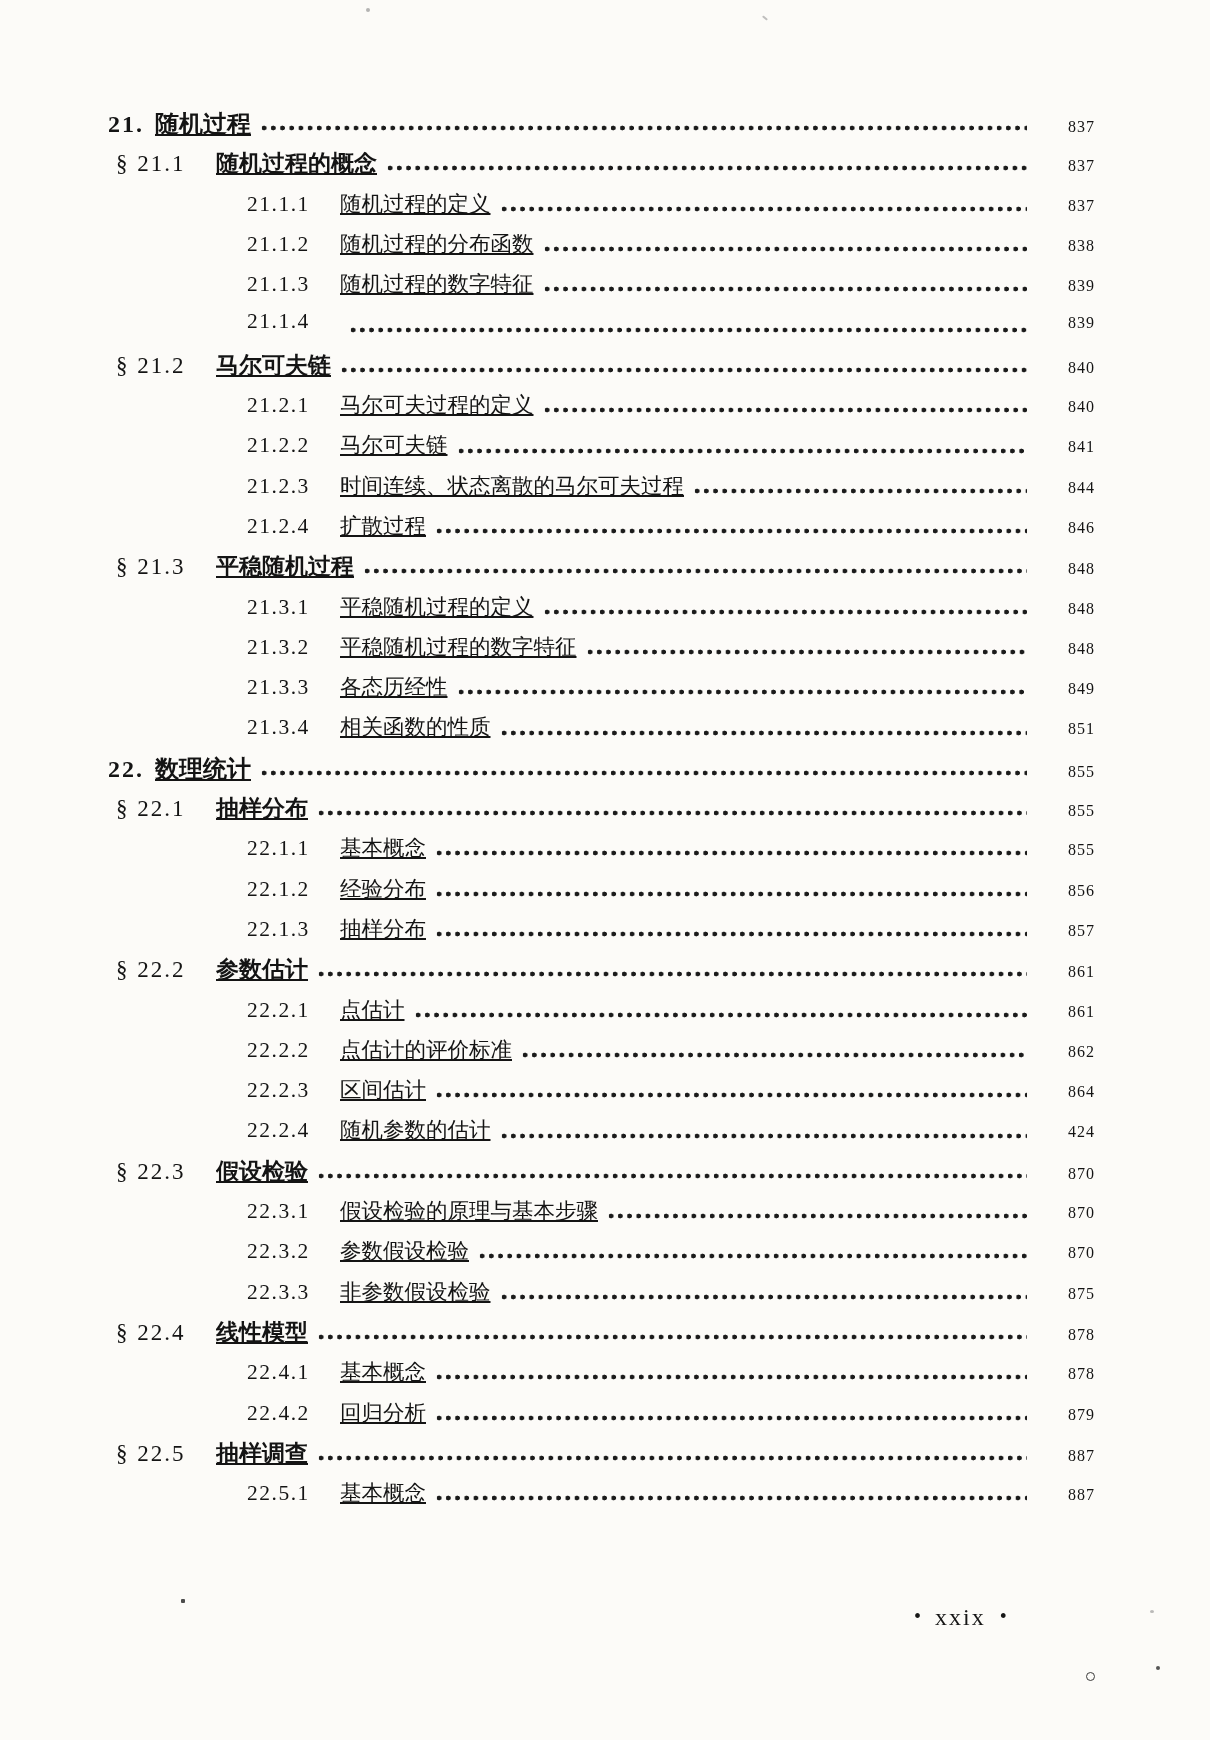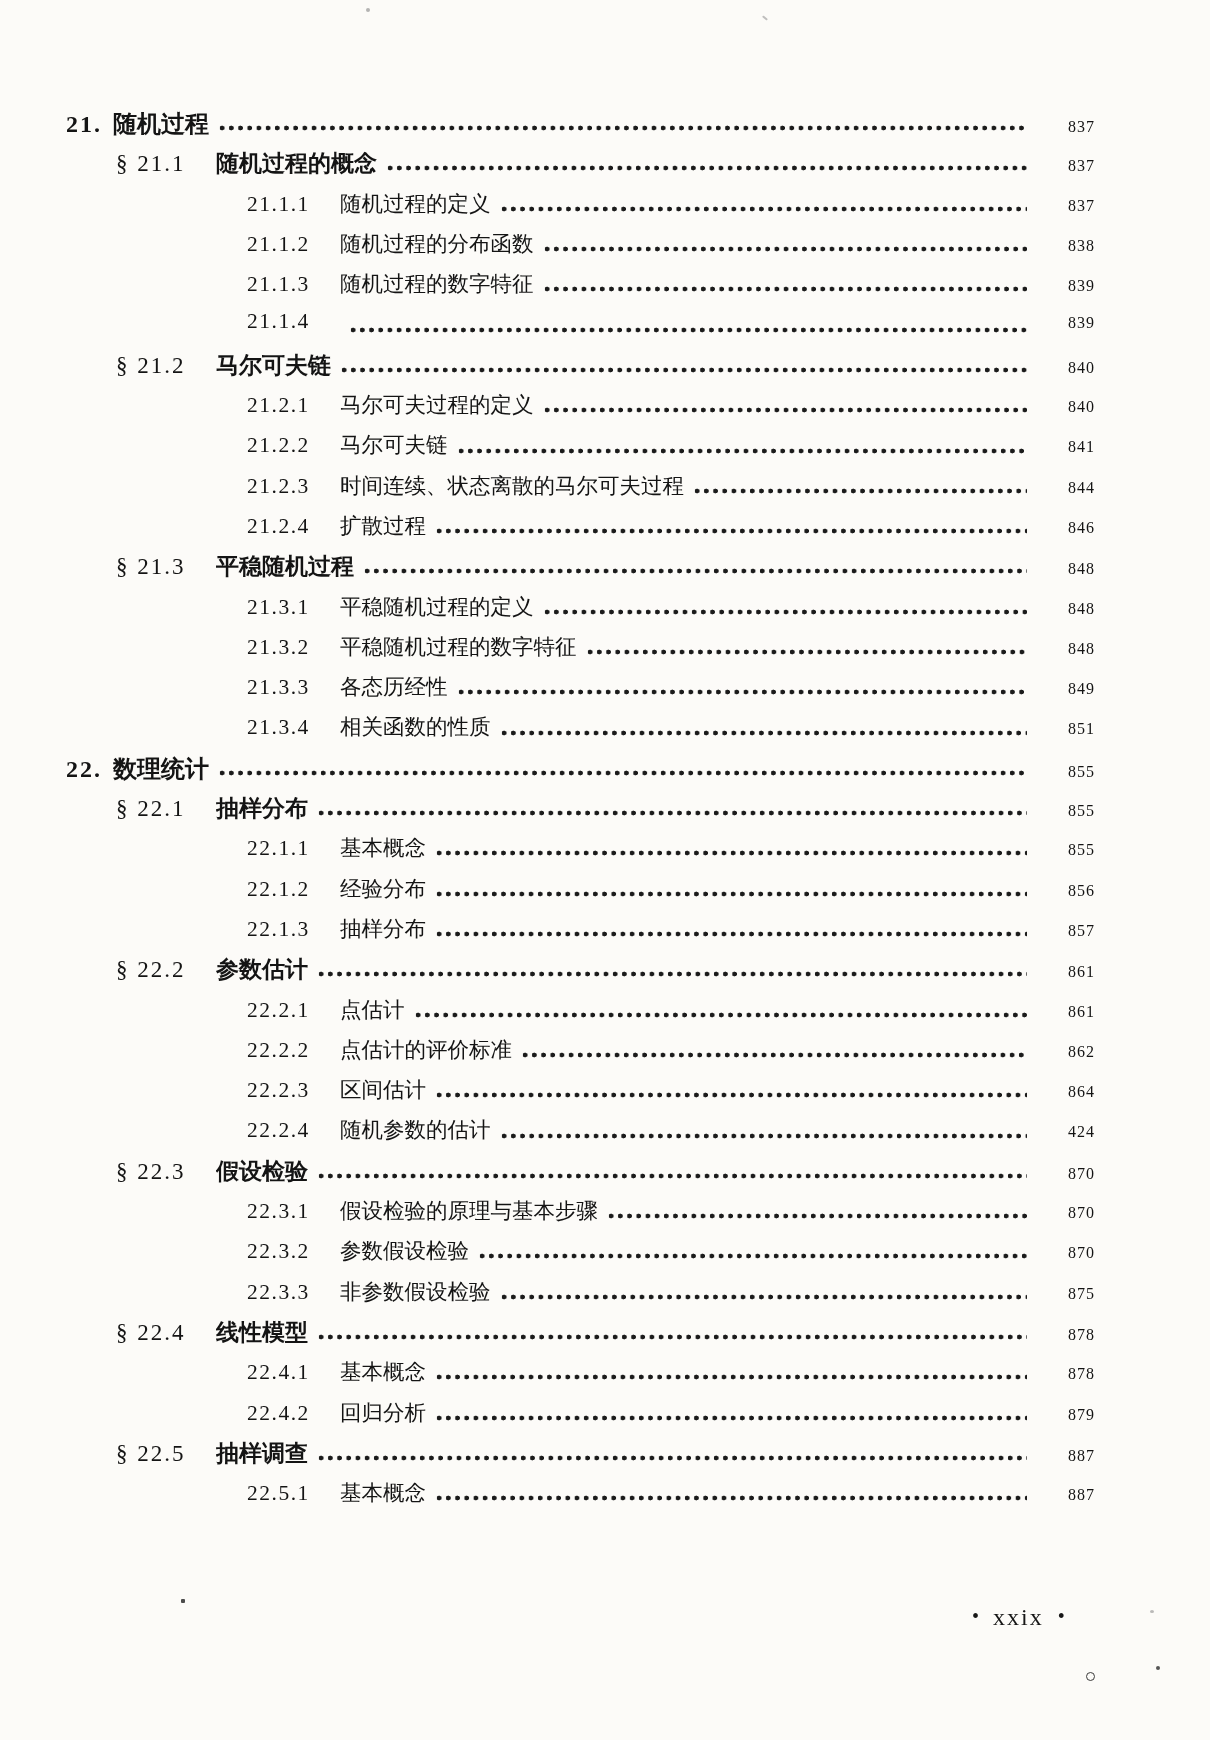--- a/index.html
+++ b/index.html
@@ -21,22 +21,23 @@
   }
   .row .num {
     flex:0 0 auto;
     letter-spacing:2px;
     white-space:nowrap;
   }
   .row .title {
     flex:0 1 auto;
     white-space:nowrap;
     overflow:hidden;
-  }
-  .lvl0 { margin-left:66px; font-size:24px; font-weight:bold;justify-content:space-between; }
+    text-decoration:underline;
+  }
+  .lvl0 { margin-left:108px; font-size:24px; font-weight:bold;justify-content:space-between; }
   .lvl0 .num { min-width:47px; }
   .lvl1 { margin-left:116px; font-size:23px; font-weight:600; }
   .lvl1 .num { min-width:100px; font-weight:500; }
   .lvl2 { margin-left:247px; font-size:21.5px; font-weight:500; }
   .lvl2 .num { min-width:93px; letter-spacing:1.5px; }
   .dots {
     flex:1 1 30px;
     align-self:center;
     height:8px;
     margin-left:10px;
@@ -50,21 +51,21 @@
   .pagenum {
     flex:0 0 66px;
     text-align:right;
     font-size:16px;
     font-weight:400;
     letter-spacing:1px;
     font-family:"Liberation Serif","DejaVu Serif",serif;
   }
   .footer {
     position:absolute;
-    top:1604px; left:972px;
+    top:1604px; left:914px;
     font-size:24px;
     color:#171717;
     white-space:nowrap;
   }
   .footer .bullet { font-size:20px; vertical-align:2px; }
   .footer .roman { margin:0 14px; letter-spacing:2px; }
   .speck { position:absolute; background:#8d8d8d; border-radius:50%; }
   .s1 { left:366px; top:8px;    width:4px; height:4px; opacity:.65; }
   .s2 { left:762px; top:17px;   width:6px; height:2px; transform:rotate(40deg); border-radius:1px; opacity:.55; }
   .s3 { left:181px; top:1599px; width:4px; height:4px; background:#4c4c4c; border-radius:1px; }

